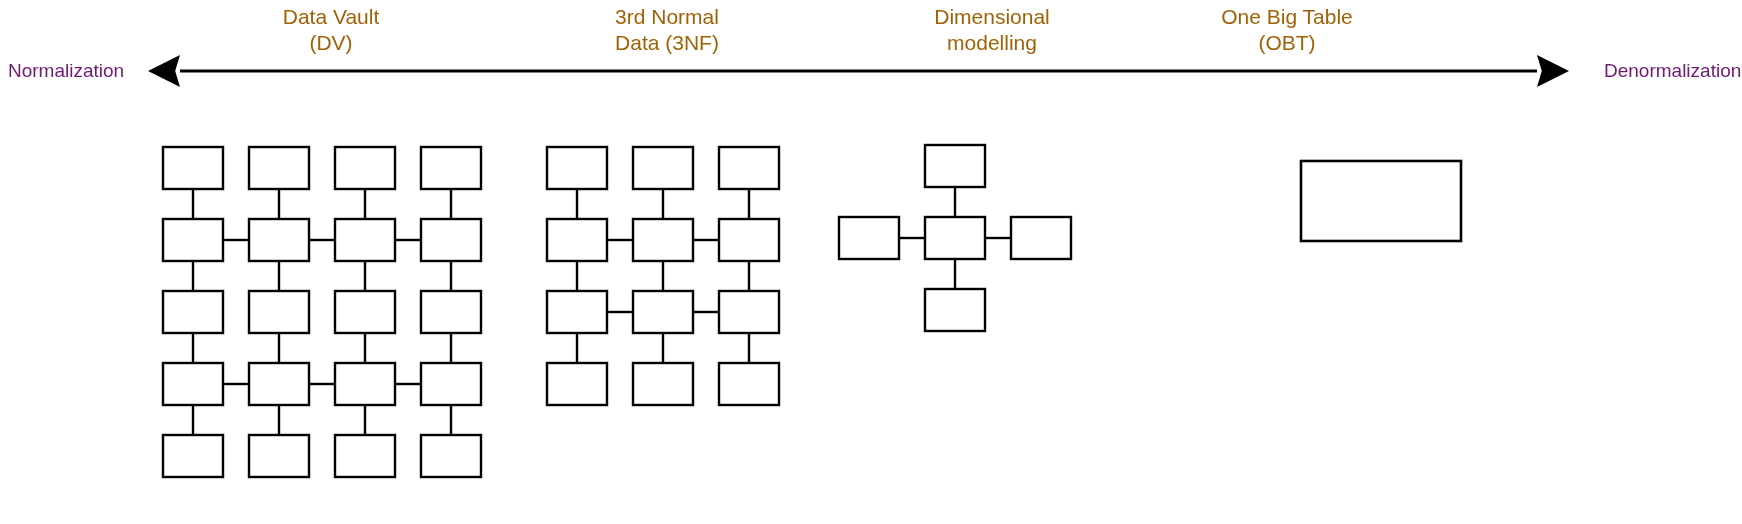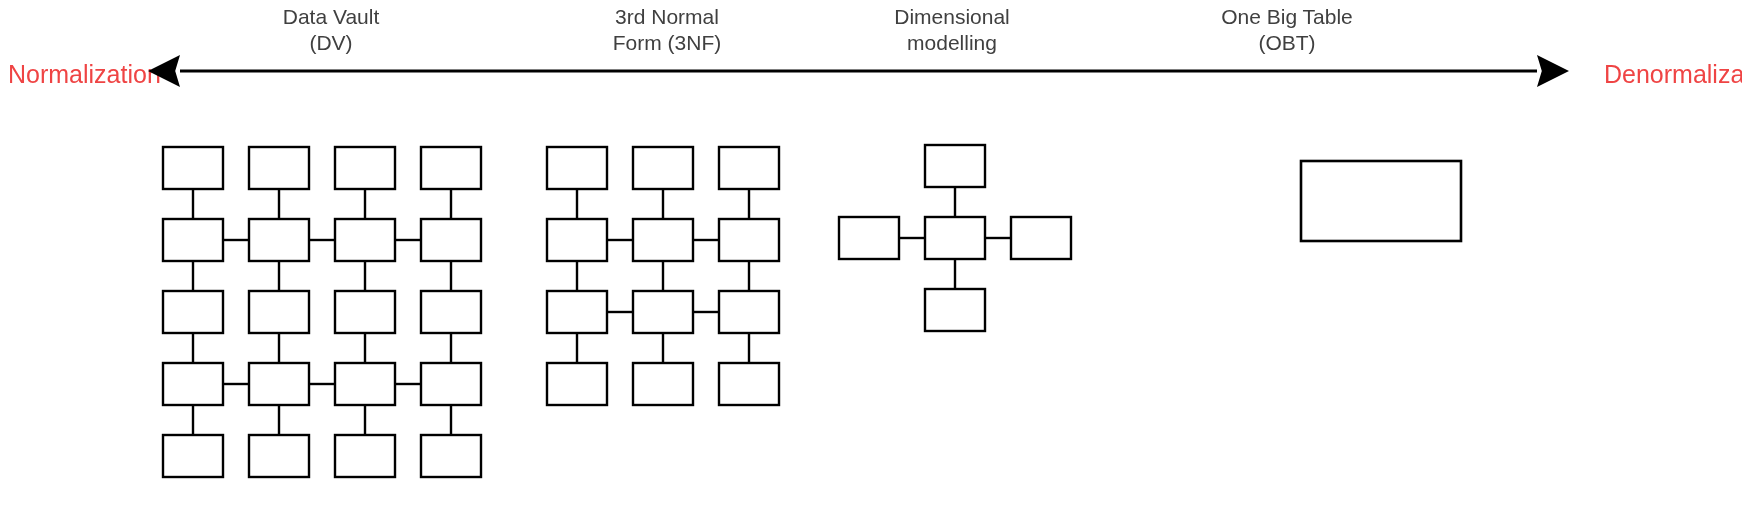--- a/index.html
+++ b/index.html
@@ -10,32 +10,32 @@
   #canvas {
     position: relative;
     width: 1742px;
     height: 524px;
     background: #ffffff;
     font-family: "Liberation Sans", sans-serif;
     overflow: hidden;
   }
   .axis-end-label {
     position: absolute;
-    font-size: 25px;
-    color: #ef4444;
+    font-size: 19px;
+    color: #701a75;
     white-space: nowrap;
     line-height: 1.18;
   }
   #label-normalization { left: 8px;  top: 60px; }
   #label-denormalization { left: 1604px; top: 60px; }
 
   .stage-label {
     position: absolute;
     font-size: 21px;
-    color: #404040;
+    color: #a16207;
     text-align: center;
     line-height: 1.22;
     white-space: pre-line;
     transform: translateX(-50%);
     top: 4px;
   }
 
   #axis-arrow-svg {
     position: absolute;
     left: 0;
@@ -73,22 +73,22 @@
 
 <div id="canvas">
 
   <div class="axis-end-label" id="label-normalization">Normalization</div>
 
   <div class="axis-end-label" id="label-denormalization">Denormalization</div>
 
   <div class="stage-label" style="left:331px;">Data Vault
 (DV)</div>
   <div class="stage-label" style="left:667px;">3rd Normal
-Form (3NF)</div>
-  <div class="stage-label" style="left:952px;">Dimensional
+Data (3NF)</div>
+  <div class="stage-label" style="left:992px;">Dimensional
 modelling</div>
   <div class="stage-label" style="left:1242px;margin-left:45px;">One Big Table
 (OBT)</div>
 
   <svg id="axis-arrow-svg" viewBox="0 0 1742 524" xmlns="http://www.w3.org/2000/svg">
     <defs>
       <marker id="arrow-left" markerWidth="12" markerHeight="12" refX="10" refY="5" orient="auto" markerUnits="strokeWidth">
         <path d="M10,0 L0,5 L10,10 L8.5,5 Z" fill="#000000"></path>
       </marker>
       <marker id="arrow-right" markerWidth="12" markerHeight="12" refX="2" refY="5" orient="auto" markerUnits="strokeWidth">

